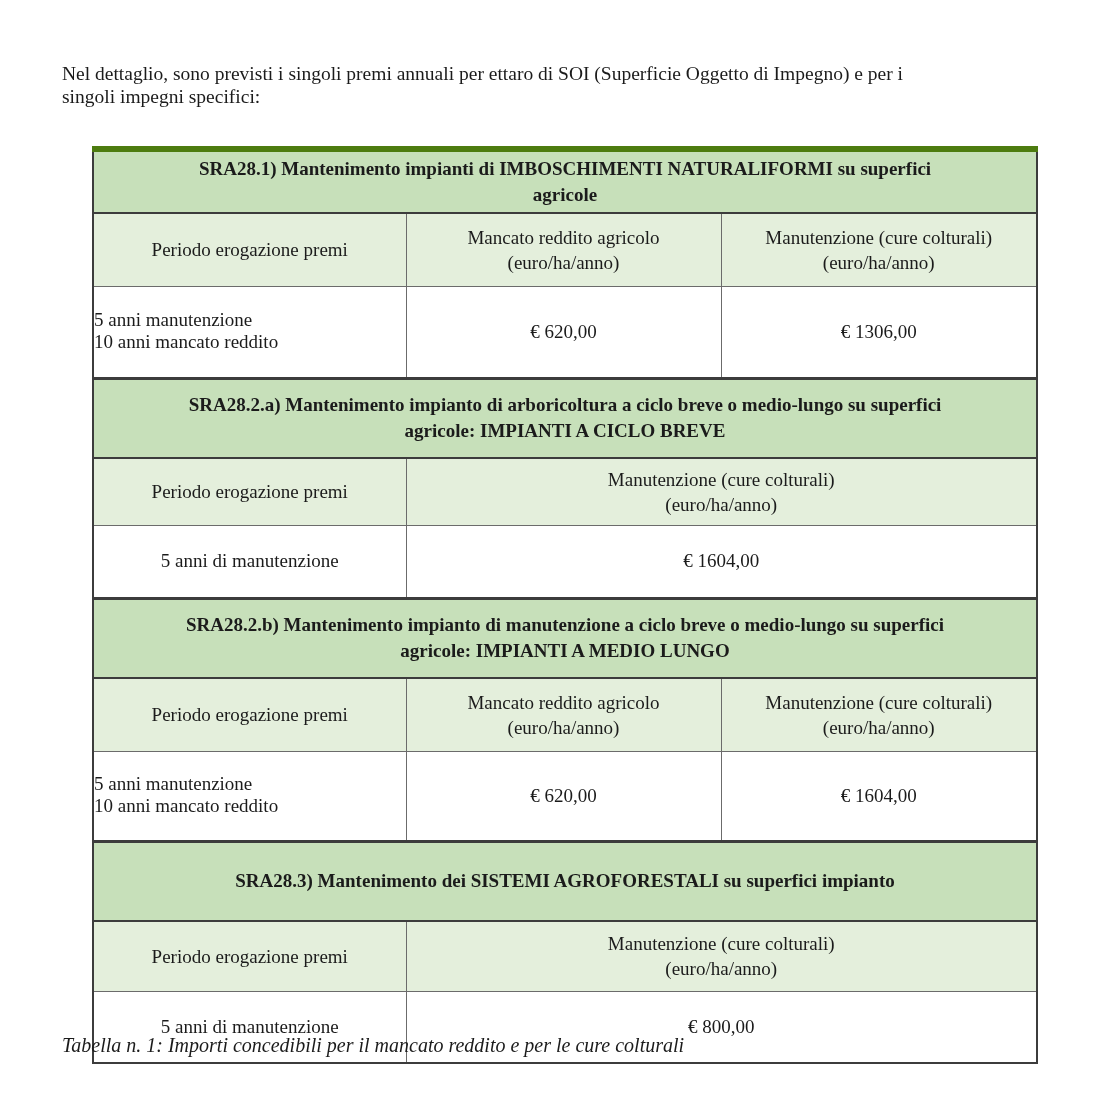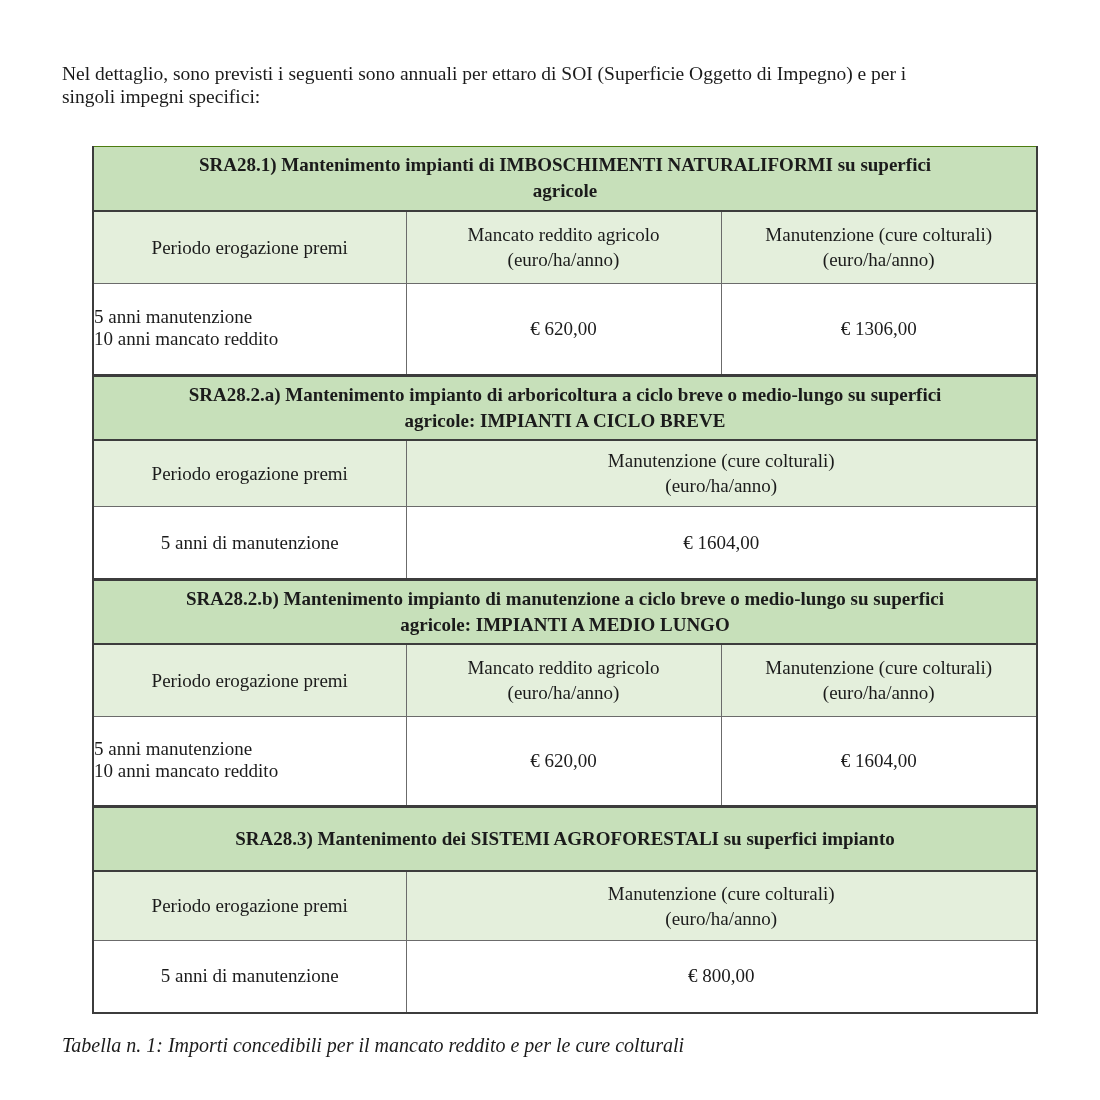--- a/index.html
+++ b/index.html
@@ -43,21 +43,21 @@
     box-sizing: border-box;
   }
   .section-title td {
     background: #c7e0ba;
     font-weight: bold;
     border-top: 3px solid #3c3c3c;
     border-bottom: 2.5px solid #3c3c3c;
     line-height: 26px;
     padding: 4px 14px;
   }
-  .premium-table tr.first-row td { border-top: 1px solid #4d7c0f; }
+  .premium-table tr.first-row td { border-top: 6px solid #4d7c0f; }
   .premium-table tr.last-row td { border-bottom: 2px solid #3c3c3c; }
   .premium-table td.left-edge { border-left: 2px solid #3c3c3c; }
   .premium-table td.right-edge { border-right: 2px solid #3c3c3c; }
   .col-head td {
     background: #e4efdc;
     line-height: 25px;
   }
   .data-row td { background: #ffffff; }
   .period-split {
     display: flex;
@@ -69,34 +69,34 @@
     box-sizing: border-box;
   }
   .caption {
     position: absolute;
     left: 62px;
     top: 1034px;
     font-size: 20px;
     font-style: italic;
   }
   .t-h64 { height: 64px; }
-  .t-h63 { height: 64px; border-radius: 16px; }
+  .t-h63 { height: 80px; border-radius: 16px; }
   .h-h73 { height: 73px; }
   .h-h67 { height: 67px; }
   .h-h70 { height: 70px; }
   .d-h92 { height: 92px; }
   .d-h90 { height: 90px; }
   .d-h73 { height: 73px; }
   .d-h72 { height: 72px; }
 </style>
 </head>
 <body>
 
 <div class="intro">
-  <span>Nel dettaglio, sono previsti i seguenti sono annuali per ettaro di SOI (Superficie Oggetto di Impegno) e per i</span><br>
+  <span>Nel dettaglio, sono previsti i singoli premi annuali per ettaro di SOI (Superficie Oggetto di Impegno) e per i</span><br>
   <span>singoli impegni specifici:</span>
 </div>
 
 <table class="premium-table">
   <colgroup>
       <col class="c1">
       <col class="c2">
       <col class="c3">
     </colgroup>
 

